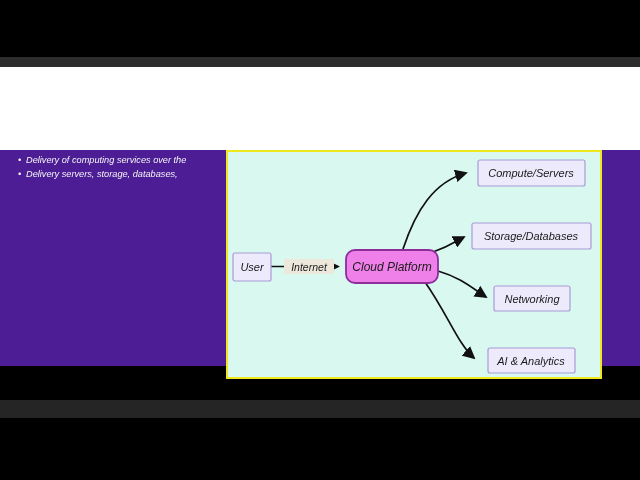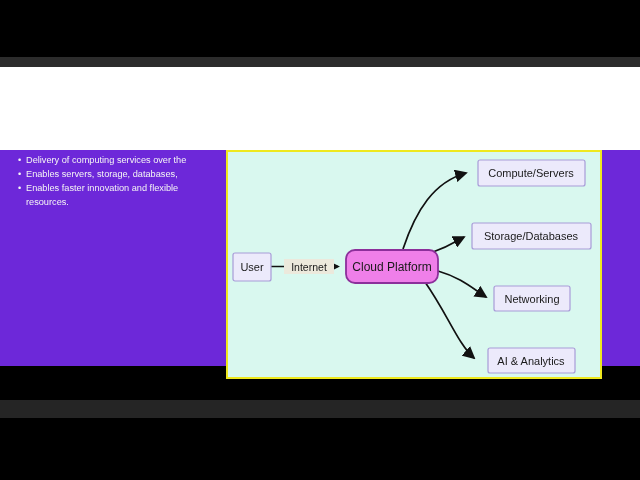--- a/index.html
+++ b/index.html
@@ -7,21 +7,21 @@
          font-family:"Liberation Sans",sans-serif;background:#000;}
   .letterbox{position:absolute;left:0;width:640px;background:#000;}
   .letterbox.top{top:0;height:57px;}
   .letterbox.bottom{top:418px;height:62px;}
   .strip{position:absolute;left:0;width:640px;}
   .strip.top{top:57px;height:10px;background:#2c2c2c;}
   .strip.bottom{top:400px;height:18px;background:#252525;}
   .white-band{position:absolute;left:0;top:67px;width:640px;height:83px;background:#ffffff;}
   .slide-title{position:absolute;left:67px;top:88px;margin:0;
                font-size:22px;font-weight:400;letter-spacing:.4px;color:#3b3b3b;}
-  .dark-band{position:absolute;left:0;top:150px;width:640px;height:216px;background:#6d28d9;}
+  .dark-band{position:absolute;left:0;top:150px;width:640px;height:216px;background:#4c1d95;font-style:italic;}
   .bullet-panel{position:absolute;left:18px;top:3px;width:180px;color:#f5f5f5;
                 font-size:9.2px;line-height:14px;}
   .bullet{position:relative;padding-left:8px;}
   .bullet .first::before{content:"\2022";position:absolute;left:0;}
   .diagram-panel{position:absolute;left:226px;top:0;width:372px;height:225px;
                  background:#d9f8ef;border:2px solid #efe81e;}
   .diagram-panel svg{display:block;}
   svg text{font-family:"Liberation Sans",sans-serif;fill:#1a1a1a;}
   .node-label{font-size:11px;}
   .hub-label{font-size:12px;}
@@ -39,25 +39,21 @@
     <h1 class="slide-title">WHAT IS CLOUD COMPUTING?</h1>
   </div>
 
   <div class="dark-band">
 
     <div class="bullet-panel">
       <div class="bullet">
         <div class="line first">Delivery of computing services over the</div>
       </div>
       <div class="bullet">
-        <div class="line first">Enables servers, storage, databases,</div>
-      </div>
-      <div class="bullet">
-        <div class="line first">Enables faster innovation and flexible</div>
-        <div class="line">resources.</div>
+        <div class="line first">Delivery servers, storage, databases,</div>
       </div>
     </div>
 
     <div class="diagram-panel">
       <svg width="372" height="225" viewBox="0 0 372 225">
         <defs>
           <marker id="arrow" viewBox="0 0 10 10" refX="8.5" refY="5" markerWidth="7.5" markerHeight="7.5" orient="auto">
             <path d="M0,0 L10,5 L0,10 z" fill="#111111"></path>
           </marker>
         </defs>

